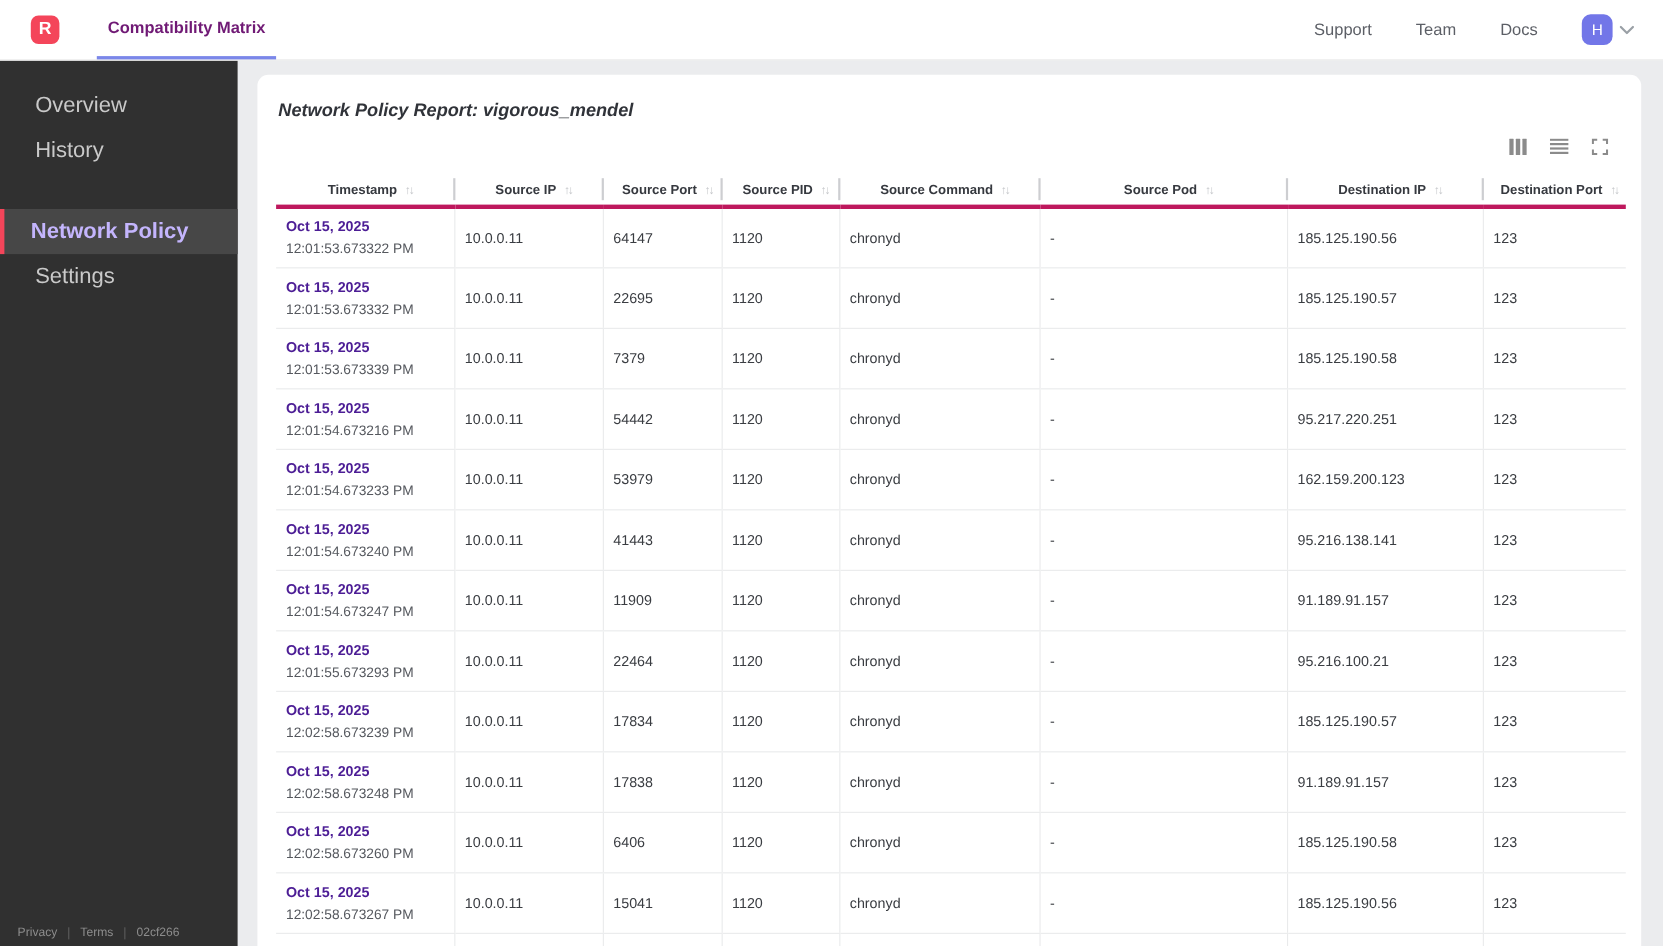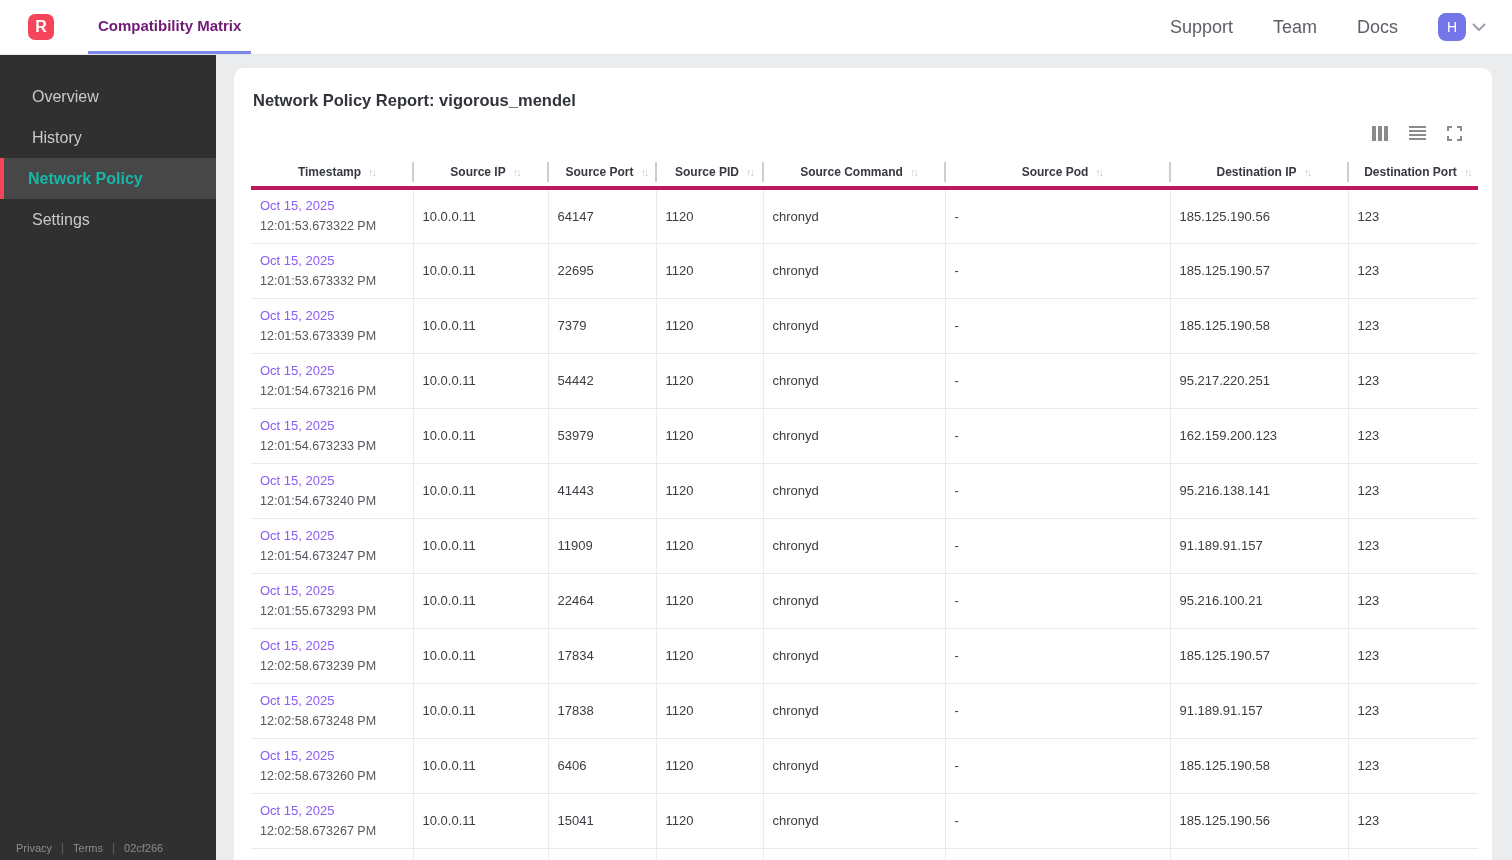--- a/index.html
+++ b/index.html
@@ -40,21 +40,21 @@
   }
   .top-tab.active {
     color: #701a75; font-weight: bold;
     border-bottom-color: var(--accent-indigo, #7b87e9);
   }
   .topbar-right {
     margin-left: auto;
     display: flex; align-items: center;
     padding-right: 26px;
   }
-  .top-link { font-size: 18px; color: #5c5f66; margin-right: 40px; cursor: pointer; }
+  .top-link { font-size: 15px; color: #5c5f66; margin-right: 40px; cursor: pointer; }
   .avatar {
     width: 28px; height: 28px; border-radius: 8px;
     background: var(--avatar-bg, #7276e8);
     color: #fff; font-size: 14px;
     display: flex; align-items: center; justify-content: center;
     cursor: pointer;
   }
   .chevron { margin-left: 6px; cursor: pointer; display: flex; align-items: center; }
 
   
@@ -62,30 +62,31 @@
     position: absolute; top: 55px; left: 0; bottom: 0;
     width: 216px;
     background: #303030;
     z-index: 10;
   }
   .sidebar-nav { padding-top: 21px; }
   .side-item {
     height: 41px;
     display: flex; align-items: center;
     padding-left: 28px;
-    font-size: 16px; color: #c9c9c9;
+    font-size: 20px; color: #c9c9c9;
     cursor: pointer;
     border-left: 4px solid transparent;
   }
   .side-item.active {
     background: #474747;
     border-left-color: var(--accent-red, #f4455a);
     padding-left: 24px;
-    color: #14b8a6;
+    color: #c4b5fd;
     font-weight: bold;
+    margin-top: 32px;
   }
   .sidebar-footer {
     position: absolute; bottom: 6px; left: 0; right: 0;
     display: flex; align-items: center;
     padding-left: 16px;
     font-size: 11px; color: #8d8d8d;
   }
   .sidebar-footer .sep {
     width: 1px; height: 11px; background: #5c5c5c;
     margin: 0 10px;
@@ -102,20 +103,21 @@
   .card {
     background: #fff;
     border-radius: 10px;
     height: 1200px;
     padding: 20px 14px 0 17px;
   }
   .card-title {
     font-size: 16.5px; font-weight: bold; color: #303339;
     line-height: 24px;
     padding-left: 2px;
+    font-style: italic;
   }
   .toolbar {
     margin-top: 8px;
     height: 26px;
     display: flex; align-items: center; justify-content: flex-end;
     gap: 21px;
     padding-right: 16px;
   }
   .tool-btn { cursor: pointer; display: flex; align-items: center; }
 
@@ -150,21 +152,21 @@
   }
   .grid td {
     height: 55px;
     font-size: 13px; color: #3a3d42;
     padding: 0 4px 0 9px;
     border-bottom: 1px solid #e9eaeb;
     white-space: nowrap; overflow: hidden;
     vertical-align: middle;
   }
   .grid td:not(:first-child) { border-left: 1px solid #e9eaeb; }
-  .ts-date { font-weight: normal; line-height: 21px; color: #8b5cf6; }
+  .ts-date { font-weight: bold; line-height: 21px; color: #4c1d95; }
   .ts-time { line-height: 21px; color: #55585e; font-size: 12.5px; }
 </style>
 </head>
 <body>
 
 <header class="topbar">
   <div class="logo">R</div>
   <nav class="topbar-tabs">
     <div class="top-tab active">Compatibility Matrix</div>
   </nav>

